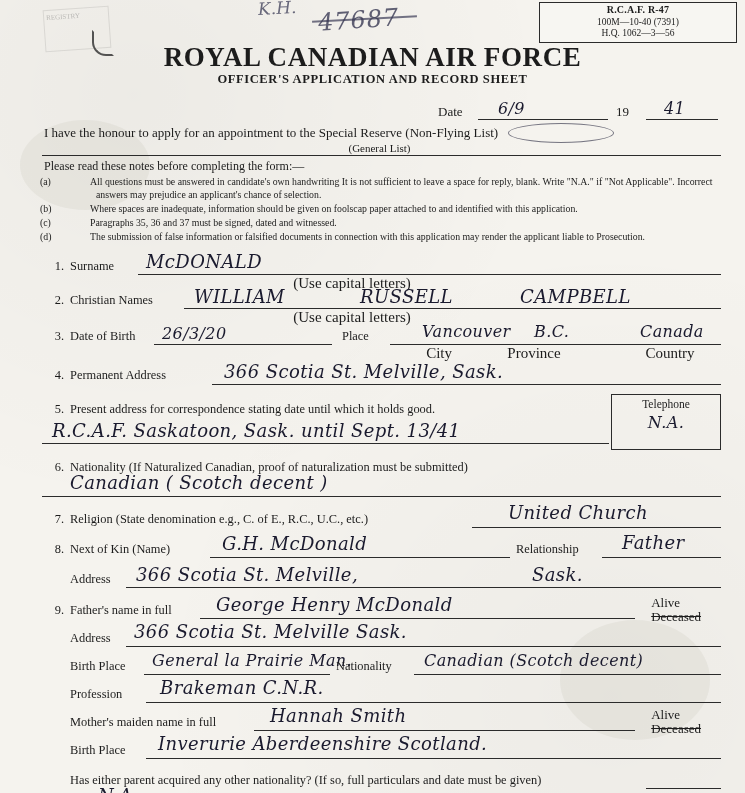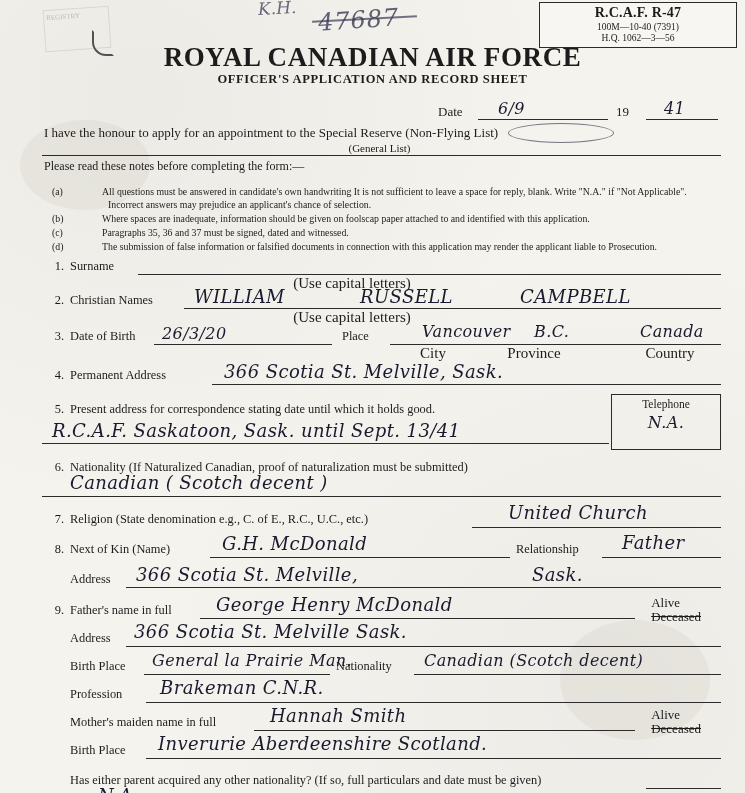--- a/index.html
+++ b/index.html
@@ -24,21 +24,21 @@
     position:absolute;
     right:8px;top:2px;
     width:196px;
     border:1px solid #2b2b2b;
     text-align:center;
     font-size:9.5px;
     line-height:1.25;
     padding:1px 0 2px;
     background:rgba(255,255,255,0.25);
   }
-  .topbox .b{font-weight:bold;font-size:14px;letter-spacing:.2px;}
+  .topbox .b{font-weight:bold;font-size:10px;letter-spacing:.2px;}
   .stamp-left{
     position:absolute;left:44px;top:8px;
     width:64px;height:40px;
     border:1px solid rgba(60,60,60,.35);
     transform:rotate(-4deg);
     opacity:.35;
     font-size:7px;color:#555;
     overflow:hidden;
   }
   .stamp-left span{display:block;padding:3px 2px;}
@@ -106,21 +106,21 @@
   }
   
   .notes{
     position:absolute;top:155px;left:42px;right:24px;
     border-top:1px solid #2b2b2b;
     padding-top:3px;
     font-size:11px;
   }
   .notes .head{font-size:12px;margin:0 0 2px 2px;}
   .notes li{list-style:none;margin:0 0 1.5px 0;padding-left:28px;text-indent:-28px;font-size:9.8px;line-height:1.28;}
-  .notes ul{margin:12px;padding:0 0 0 26px;}
+  .notes ul{margin:0;padding:0 0 0 26px;}
   .notes .tag{display:inline-block;width:22px;}
   
   .form{
     position:absolute;top:255px;left:42px;right:24px;
     font-size:12.4px;
   }
   .row{position:relative;height:31px;}
   .num{position:absolute;left:0;top:4px;width:22px;text-align:right;}
   .lab{position:absolute;top:4px;white-space:nowrap;}
   .rule{position:absolute;border-bottom:1px solid #2b2b2b;height:0;}
@@ -199,20 +199,21 @@
       <li><span class="tag">(d)</span><span>The submission of false information or falsified documents in connection with this application may render the applicant liable to Prosecution.</span></li>
     </ul>
   </div>
 
   <div class="form">
 
     <div class="row" style="height:34px;">
       <span class="num">1.</span>
       <span class="lab" style="left:28px;">Surname</span>
       <span class="rule" style="left:96px;right:0;top:19px;"></span>
+      <span class="hand lg" style="left:104px;top:-4px;">McDONALD</span>
       <span class="sub" style="left:240px;top:20px;width:140px;">(Use capital letters)</span>
     </div>
 
     <div class="row" style="height:36px;">
       <span class="num">2.</span>
       <span class="lab" style="left:28px;">Christian Names</span>
       <span class="rule" style="left:142px;right:0;top:19px;"></span>
       <span class="hand lg" style="left:152px;top:-3px;">WILLIAM</span>
       <span class="hand lg" style="left:318px;top:-3px;">RUSSELL</span>
       <span class="hand lg" style="left:478px;top:-3px;">CAMPBELL</span>
@@ -222,21 +223,21 @@
     <div class="row" style="height:39px;">
       <span class="num">3.</span>
       <span class="lab" style="left:28px;">Date of Birth</span>
       <span class="rule" style="left:112px;width:178px;top:19px;"></span>
       <span class="hand md" style="left:120px;top:-1px;">26/3/20</span>
       <span class="lab" style="left:300px;">Place</span>
       <span class="rule" style="left:348px;right:0;top:19px;"></span>
       <span class="hand md" style="left:360px;top:-3px;margin-left:20px;">Vancouver</span>
       <span class="hand md" style="left:492px;top:-3px;">B.C.</span>
       <span class="hand md" style="left:598px;top:-3px;">Canada</span>
-      <span class="sub" style="left:356px;top:20px;width:70px;">City</span>
+      <span class="sub" style="left:340px;top:20px;width:70px;text-align:right;">City</span>
       <span class="sub" style="left:452px;top:20px;width:80px;">Province</span>
       <span class="sub" style="left:588px;top:20px;width:80px;">Country</span>
     </div>
 
     <div class="row" style="height:34px;">
       <span class="num">4.</span>
       <span class="lab" style="left:28px;">Permanent Address</span>
       <span class="rule" style="left:170px;right:0;top:20px;"></span>
       <span class="hand lg" style="left:182px;top:-3px;">366 Scotia St. Melville, Sask.</span>
     </div>

